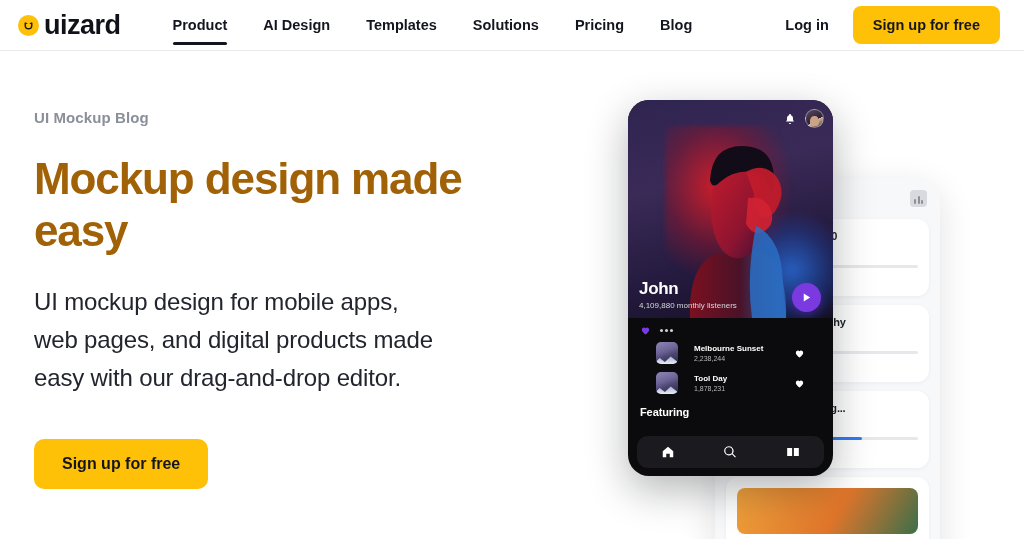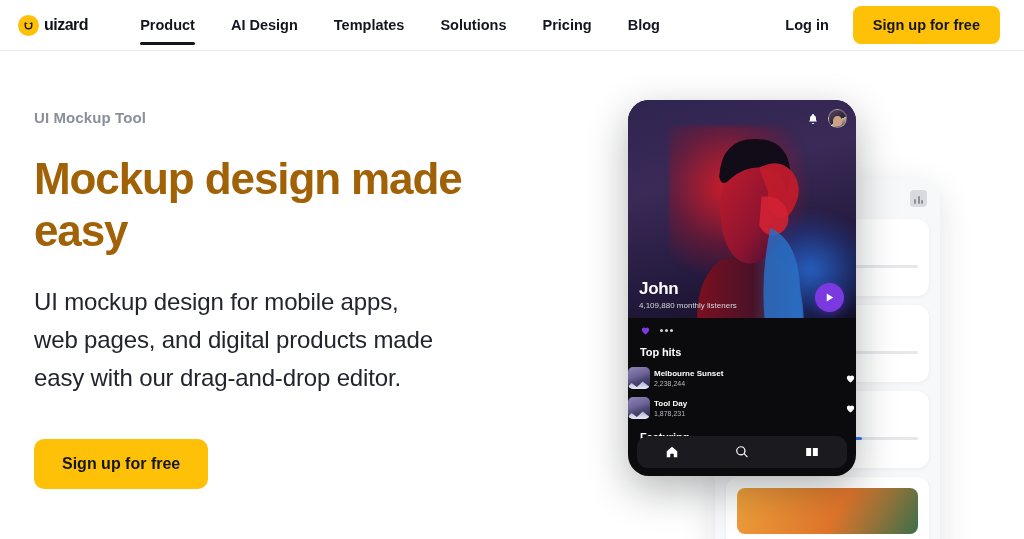--- a/index.html
+++ b/index.html
@@ -22,21 +22,21 @@
     border-bottom: 1px solid #ececec;
   }
   .logo-wrap { display:flex; align-items:center; gap:5px; margin-right: 34px; }
   .logo-mark {
     width: 21px; height: 21px; border-radius: 50%;
     background: #FFC107;
     display:flex; align-items:center; justify-content:center;
   }
   .logo-mark svg { display:block; }
   .logo-text {
-    font-size: 16px; font-weight: 700; letter-spacing: -0.5px;
+    font-size: 27px; font-weight: 700; letter-spacing: -0.5px;
     color: #10121a;
   }
   .nav { display:flex; align-items:center; gap:0; height:51px; }
   .nav-item {
     position: relative;
     font-size: 14.5px;
     font-weight: 600;
     color: #14161f;
     padding: 1px 18px;
     height: 51px;
@@ -124,21 +124,21 @@
   .cc-author { font-size:9px; color:#9ba0ac; margin-top:2px; }
   .cc-bar { margin-top:11px; height:3px; border-radius:2px; background:#e6e8ec; position:relative; }
   .cc-bar span { position:absolute; left:0; top:0; bottom:0; border-radius:2px; background:#2f7cf6; }
   .cc-pct { font-size:8.5px; color:#9ba0ac; margin-top:6px; }
   .cc-thumb { width:100%; height:46px; border-radius:8px; margin-bottom:8px;
     background: linear-gradient(120deg,#f0a33c,#e0752b 55%,#3b6f4a); }
 
   
   .phone-front {
     position:absolute; left: 28px; top: 5px;
-    width: 228px; height: 376px;
+    width: 205px; height: 376px;
     background:#0b0b0d;
     border-radius: 21px;
     box-shadow: 0 14px 40px rgba(10,12,18,0.30);
     overflow:hidden;
   }
   .pf-photo {
     position:relative; width:100%; height:218px; overflow:hidden;
     background: linear-gradient(165deg, #2f2450 0%, #3a2a57 35%, #241a3e 70%, #140f22 100%);
   }
   .pf-photo .glow-red {
@@ -174,21 +174,21 @@
     width:29px; height:29px; border-radius:50%;
     background:#7a3ae0;
     display:flex; align-items:center; justify-content:center;
     box-shadow: 0 3px 9px rgba(90,40,190,0.5);
   }
   .pf-actions { display:flex; align-items:center; gap:9px; padding: 7px 12px 2px 12px; }
   .pf-heart-sm svg { display:block; }
   .pf-dots { display:flex; gap:2px; align-items:center; }
   .pf-dots i { width:3px; height:3px; border-radius:50%; background:#cfcfd6; display:block; }
   .pf-section { font-size:11px; font-weight:700; color:#fff; padding: 8px 12px 5px 12px; letter-spacing:-0.1px; }
-  .pf-track { display:flex; align-items:center; gap:4px; padding: 4px 0; }
+  .pf-track { display:flex; align-items:center; gap:16px; padding: 4px 28px; }
   .pf-thumb {
     width:22px; height:22px; border-radius:5px; flex:none;
     background: linear-gradient(160deg,#8e86b8 0%, #6e6596 40%, #4a4470 62%, #2c2a46 100%);
     position:relative; overflow:hidden;
   }
   .pf-thumb::after {
     content:""; position:absolute; left:-10%; bottom:0; width:120%; height:42%;
     background: linear-gradient(180deg,#9aa6c6,#e8ecf5);
     clip-path: polygon(0% 100%, 22% 34%, 42% 78%, 64% 18%, 100% 100%);
   }
@@ -243,21 +243,21 @@
     </nav>
 
     <div class="header-right">
       <a class="login-link" href="#">Log in</a>
       <button class="btn-yellow">Sign up for free</button>
     </div>
   </div>
 
   <div class="hero">
     <div class="hero-left">
-      <div class="eyebrow">UI Mockup Tool</div>
+      <div class="eyebrow">UI Mockup Blog</div>
       <h1 class="hero-title">Mockup design made easy</h1>
       <p class="hero-sub">UI mockup design for mobile apps, web pages, and digital products made easy with our drag-and-drop editor.</p>
       <button class="hero-cta">Sign up for free</button>
     </div>
   </div>
 
   <div class="mock-area">
 
     <div class="phone-back">
       <div class="cb-header">
@@ -358,21 +358,20 @@
               <path d="M12 21s-8-5.1-8-10.4A4.7 4.7 0 0112 7a4.7 4.7 0 018 3.6C20 15.9 12 21 12 21z"></path>
             </svg>
         </span>
         <span class="pf-dots">
             <i></i>
             <i></i>
             <i></i>
           </span>
       </div>
 
-      <div class="pf-section">Top hits</div>
 
       <div class="pf-track">
         <span class="pf-thumb"></span>
         <span>
           <span class="pf-tname" style="display:block">Melbourne Sunset</span>
           <span class="pf-tplays" style="display:block">2,238,244</span>
         </span>
         <span class="pf-heart">
           <svg width="11" height="11" viewBox="0 0 24 24" fill="#ffffff">
               <path d="M12 21s-8-5.1-8-10.4A4.7 4.7 0 0112 7a4.7 4.7 0 018 3.6C20 15.9 12 21 12 21z"></path>

